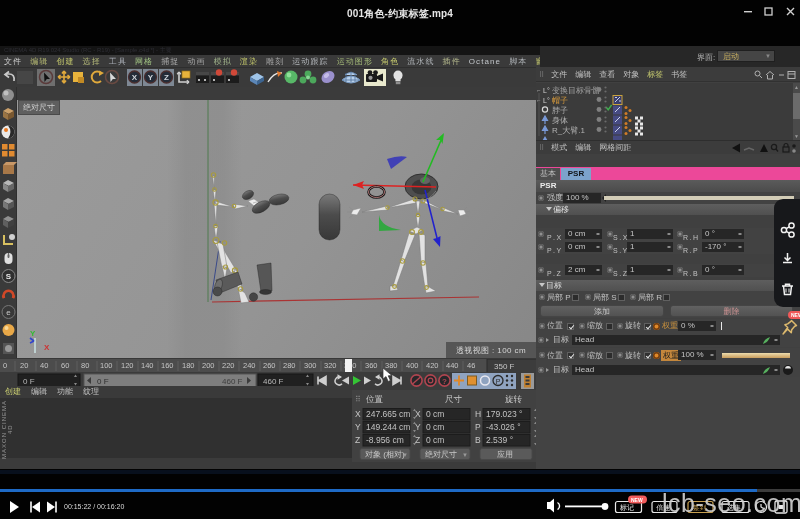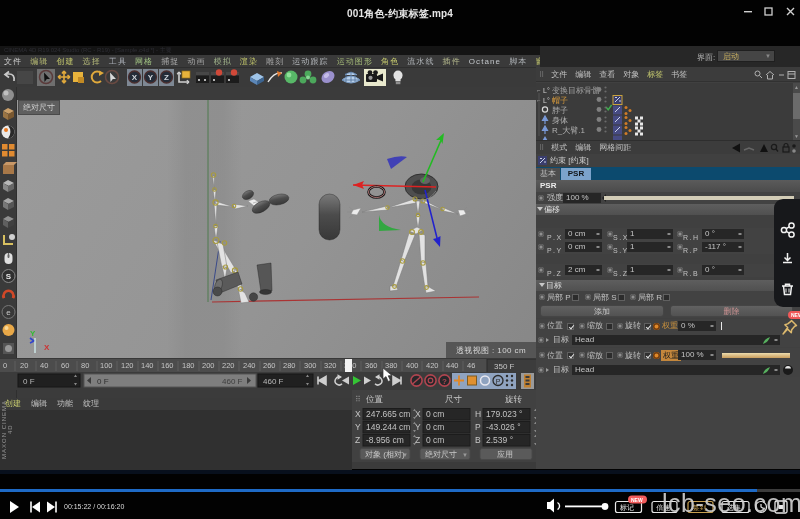--- a/index.html
+++ b/index.html
@@ -21,21 +21,21 @@
 
 #vpmenu{left:17px;top:41px;width:519px;height:13px;background:#3a3a3a;line-height:13px;white-space:nowrap}
 #vpmenu span{display:inline-block;margin:0 5.5px;font-size:8px}
 #viewport{left:17px;top:54px;width:519px;height:258px;background:linear-gradient(125deg,#9b9b9b 0%,#949494 55%,#878787 100%)}
 #vplabel{left:1px;top:0px;background:#5f5f5f;color:#cfcfcf;font-size:8px;padding:1px 4px;border:1px solid #4a4a4a}
 #gridlabel{right:0px;bottom:0px;background:rgba(72,72,72,.8);color:#d6d6d6;font-size:8px;padding:2.5px 10px;letter-spacing:.4px}
 
 #ruler{left:0;top:312px;width:540px;height:14px;background:#4c4c4c;border-top:1px solid #383838}
 #transport{left:0;top:326px;width:540px;height:18px;background:#3b3b3b}
 
-#matmgr{left:0;top:352px;width:352px;height:72px;background:#303030}
+#matmgr{left:0;top:340px;width:352px;height:72px;background:#303030}
 #matmenu{left:0;top:0;width:352px;height:12px;background:#3a3a3a;line-height:12px}
 #matmenu span{margin:0 5px;font-size:8px}
 #coords{left:352px;top:344px;width:188px;height:72px;background:#414141}
 #maxon{left:1px;top:350px;width:10px;height:66px;color:#9a9a9a;font-size:6px;writing-mode:vertical-rl;transform:rotate(180deg);text-align:center;letter-spacing:1px}
 
 #prog{left:0;top:489px;width:800px;height:3px;background:#3c3c3c}
 #progfill{left:0;top:489px;width:757px;height:3px;background:#1e6ac6}
 #watermark{left:662px;top:489px;color:rgba(208,208,208,.92);font-size:25px;letter-spacing:.5px;white-space:nowrap}
 .tri-r{display:inline-block;width:0;height:0;border:3px solid transparent;border-left:4px solid #c8c8c8;vertical-align:middle;margin-right:1px}
 .tri-d{display:inline-block;width:0;height:0;border:3px solid transparent;border-top:4px solid #c8c8c8;vertical-align:middle;margin-right:1px;margin-top:2px}
@@ -610,35 +610,31 @@
             <path d="M22 8 l5 -2 l5 2" stroke="#666" stroke-width="1.5" fill="none"></path>
             <path d="M38 10 l4 -8 l4 8 Z" fill="#111"></path>
             <circle cx="52" cy="5" r="2.6" fill="none" stroke="#1a1a1a" stroke-width="1.3"></circle>
             <line x1="54" y1="7" x2="56" y2="9.5" stroke="#1a1a1a" stroke-width="1.3"></line>
             <rect x="61" y="5" width="6" height="5" fill="none" stroke="#1a1a1a" stroke-width="1.2"></rect>
             <path d="M62 5 v-1.5 a2 2 0 0 1 4 0 v1.5" fill="none" stroke="#1a1a1a" stroke-width="1.2"></path>
             <circle cx="72" cy="4" r="1.8" fill="#1a1a1a"></circle>
             <circle cx="72" cy="9" r="1.8" fill="#888"></circle>
           </svg></div>
 
-      <div class="ab" style="left:0;top:87px;width:264px;height:13px;background:#404040;line-height:13px"><svg class="ab" style="left:2px;top:2px" width="9" height="9">
-            <rect width="9" height="9" fill="#3a3e6e"></rect>
-            <path d="M2 7 l5 -5 M2 2.5 l2 0 M7 7 l0 -2" stroke="#c8d0e8" stroke-width="1" fill="none"></path>
-          </svg><span style="margin-left:14px;color:#cdcdcd">约束 [约束]</span></div>
-
-      <div class="ab" style="left:0;top:100px;width:264px;height:13px;background:#0c4a6e">
+
+      <div class="ab" style="left:0;top:100px;width:264px;height:13px;background:#ec4899">
           <span class="ab" style="left:0px;top:1px;width:24px;height:12px;background:#4e4e4e;color:#bdbdbd;text-align:center;line-height:12px">基本</span>
           <span class="ab" style="left:25px;top:1px;width:30px;height:12px;background:#7ca3cb;color:#101418;text-align:center;line-height:12px;font-weight:bold">PSR</span>
         </div>
 
       <div class="ab" style="left:0;top:113px;width:264px;height:12px;background:linear-gradient(#5b5b5b,#4b4b4b);color:#ececec;font-weight:bold;line-height:12px;padding-left:4px">PSR</div>
 
       <div class="ab" style="left:0;top:125px;width:264px;height:12px;background:#424242;line-height:12px"><span class="knob" style="left:2px"></span><span style="margin-left:11px;color:#c2c2c2">强度</span><span class="ab" style="left:27px;top:1px;width:38px;height:10px;background:#262626;color:#c6c6c6;padding-left:3px;line-height:10px">100 %</span><span class="ab" style="left:62px;top:2px;width:0;height:0;border:4px solid transparent;border-right-color:#1e1e1e"></span><span class="ab" style="left:68px;top:4px;width:190px;height:4px;background:#d2ccb6"></span></div>
 
-      <div class="ab" style="left:0;top:137px;width:264px;height:11px;background:linear-gradient(#5e5e5e,#505050);line-height:11px;padding-left:1px;color:#dedede"><span class="tri-d"></span>偏移</div>
+      <div class="ab" style="left:0;top:137px;width:264px;height:11px;background:linear-gradient(#5e5e5e,#505050);line-height:11px;padding-left:10px;color:#dedede"><span class="tri-d"></span>偏移</div>
 
       <div class="ab" style="left:0;top:163px;width:300px;height:13px;background:#424242;line-height:13px"><span class="knob" style="left:2px"></span><span style="margin-left:11px;color:#c2c2c2">维持原始</span><span class="ab" style="left:59px;top:3px;width:7px;height:7px;background:#2e2e2e;border:1px solid #6a6a6a"></span></div>
 
       <div class="vrow" style="top:161px">
           <span class="knob" style="left:2px"></span>
           <span class="vlab vs" style="top:3px;left:11px">P . X</span>
           <span class="vbox" style="left:29px;width:37px">0 cm</span>
           <span class="knob" style="left:71px"></span>
           <span class="vlab vs" style="top:3px;left:77px">S . X</span>
           <span class="vbox" style="left:91px;width:46px">1</span>
@@ -648,21 +644,21 @@
         </div>
       <div class="vrow" style="top:174px">
           <span class="knob" style="left:2px"></span>
           <span class="vlab vs" style="top:3px;left:11px">P . Y</span>
           <span class="vbox" style="left:29px;width:37px">0 cm</span>
           <span class="knob" style="left:71px"></span>
           <span class="vlab vs" style="top:3px;left:77px">S . Y</span>
           <span class="vbox" style="left:91px;width:46px">1</span>
           <span class="knob" style="left:141px"></span>
           <span class="vlab vs" style="top:3px;left:147px">R . P</span>
-          <span class="vbox" style="left:166px;width:42px">-117 °</span>
+          <span class="vbox" style="left:166px;width:42px">-170 °</span>
         </div>
       <div class="vrow" style="top:197px">
           <span class="knob" style="left:2px"></span>
           <span class="vlab vs" style="top:3px;left:11px">P . Z</span>
           <span class="vbox" style="left:29px;width:37px">2 cm</span>
           <span class="knob" style="left:71px"></span>
           <span class="vlab vs" style="top:3px;left:77px">S . Z</span>
           <span class="vbox" style="left:91px;width:46px">1</span>
           <span class="knob" style="left:141px"></span>
           <span class="vlab vs" style="top:3px;left:147px">R . B</span>

